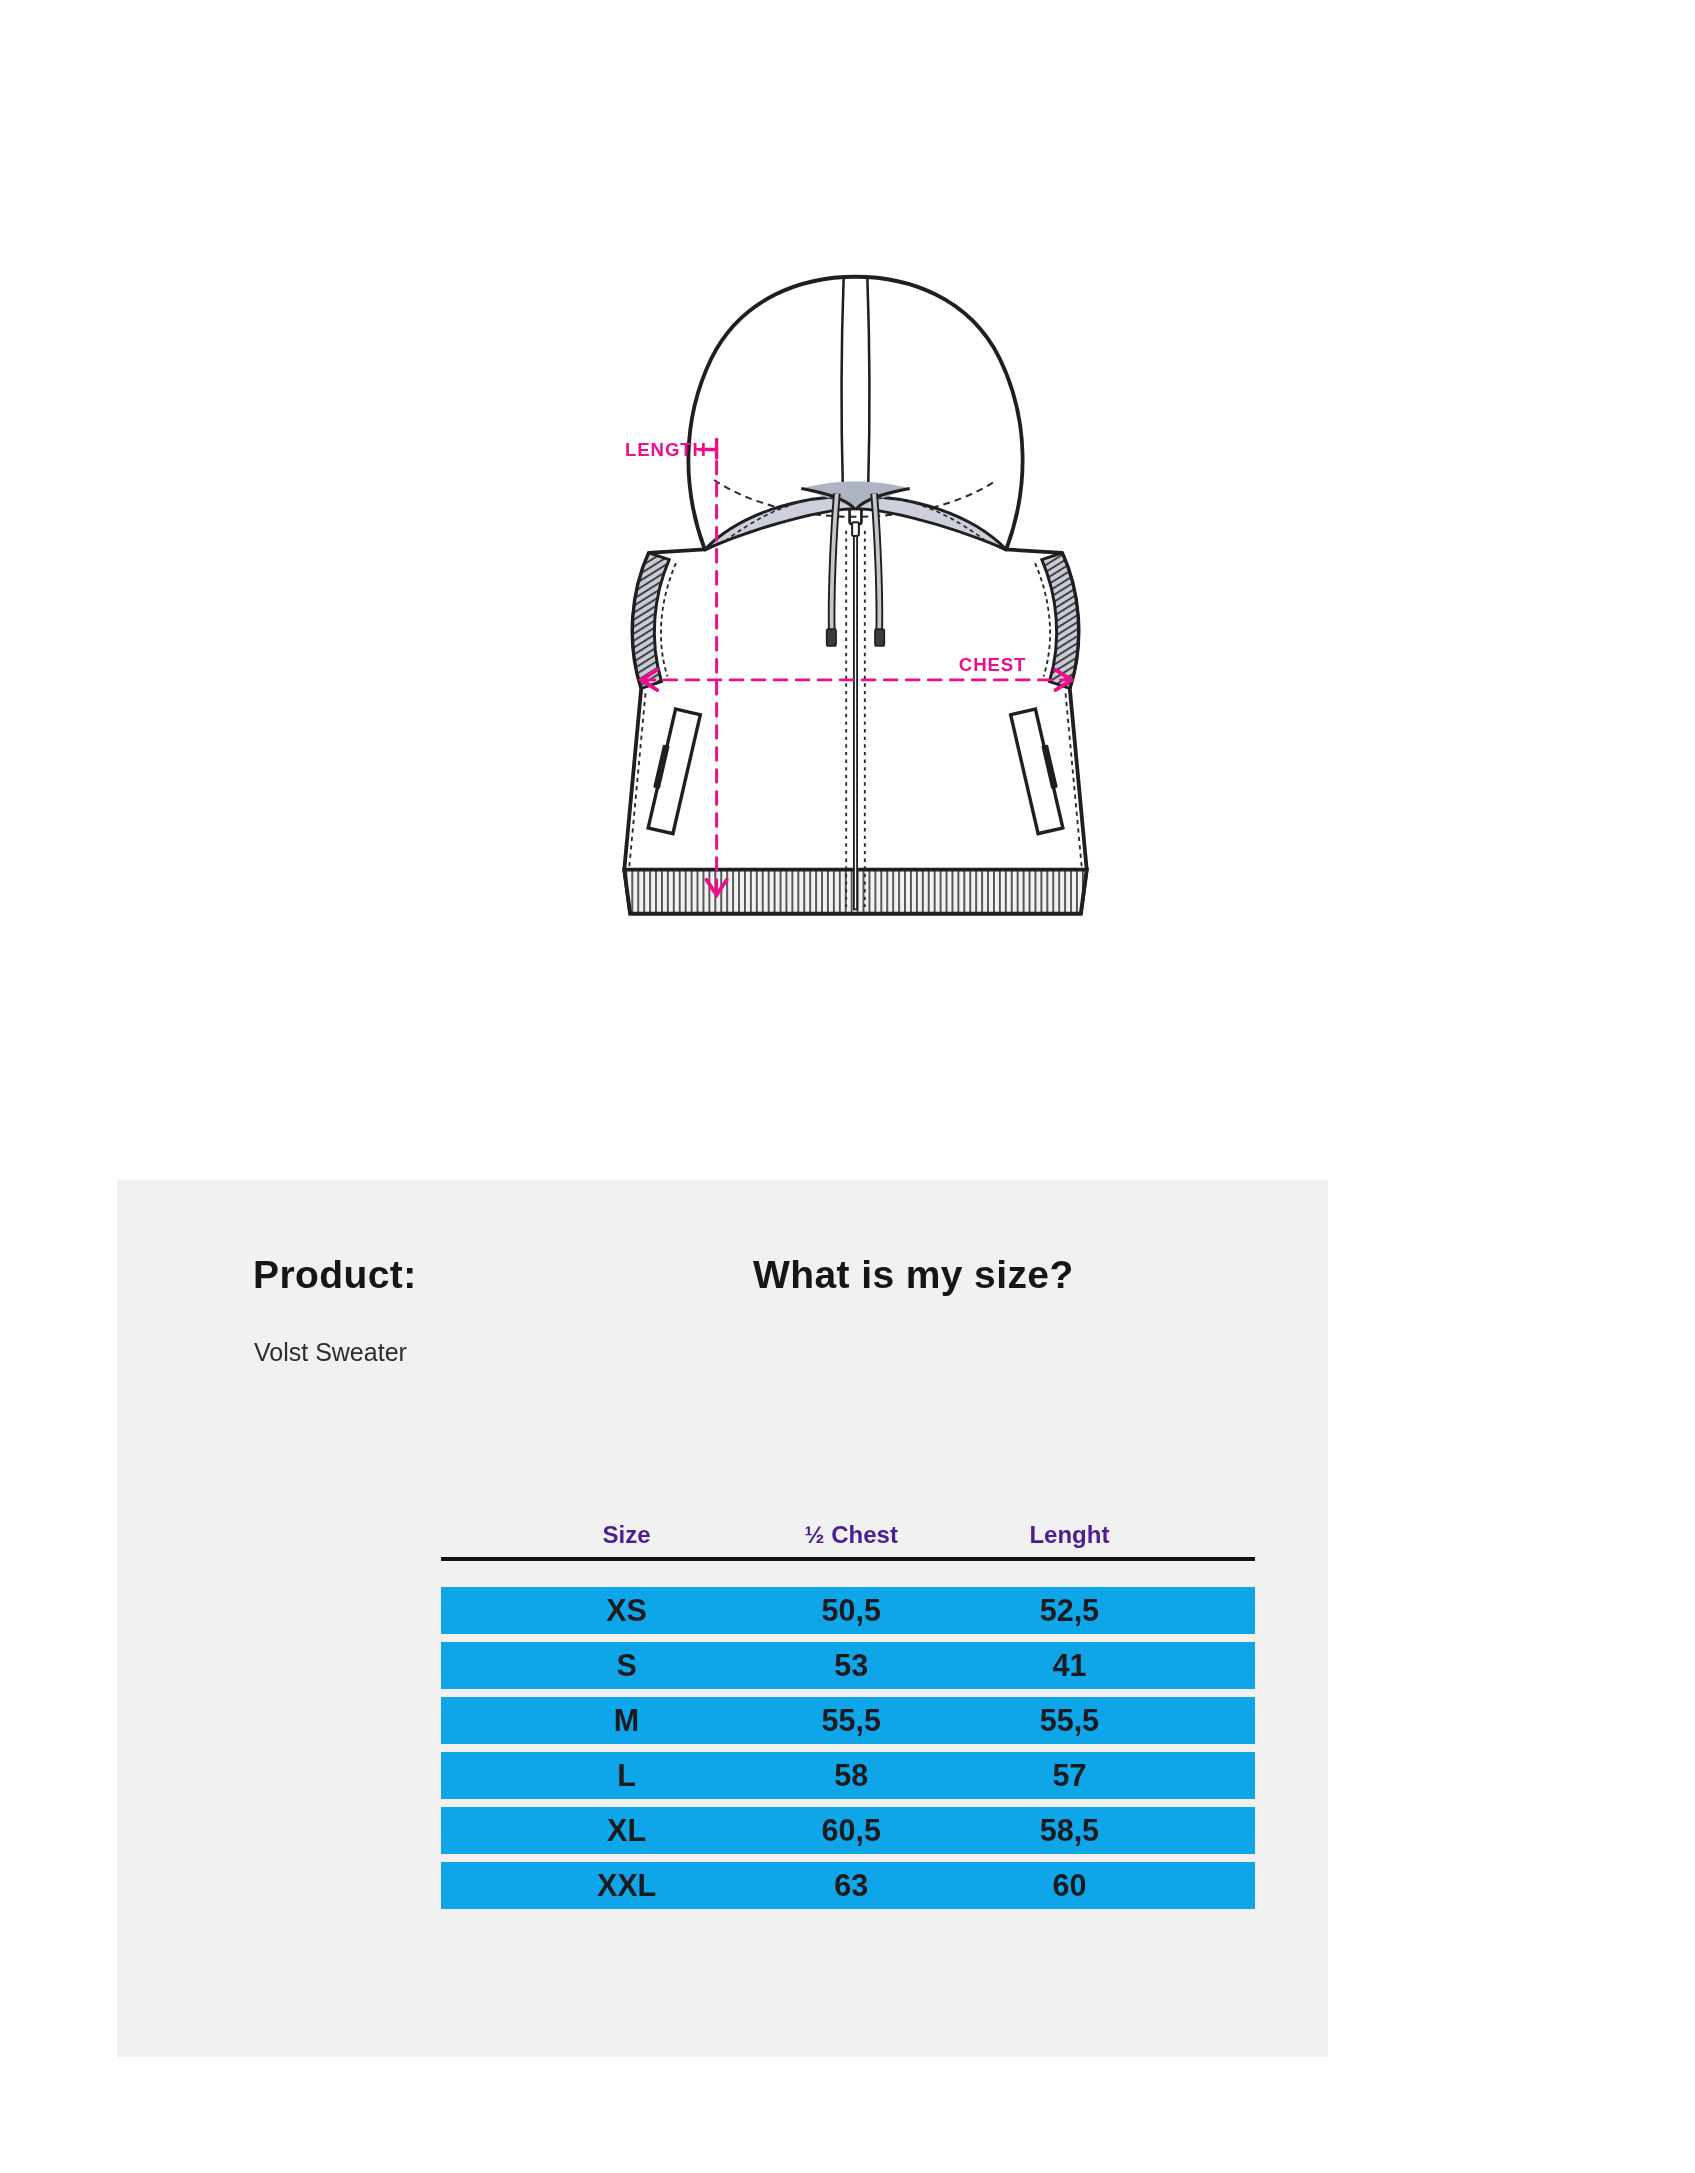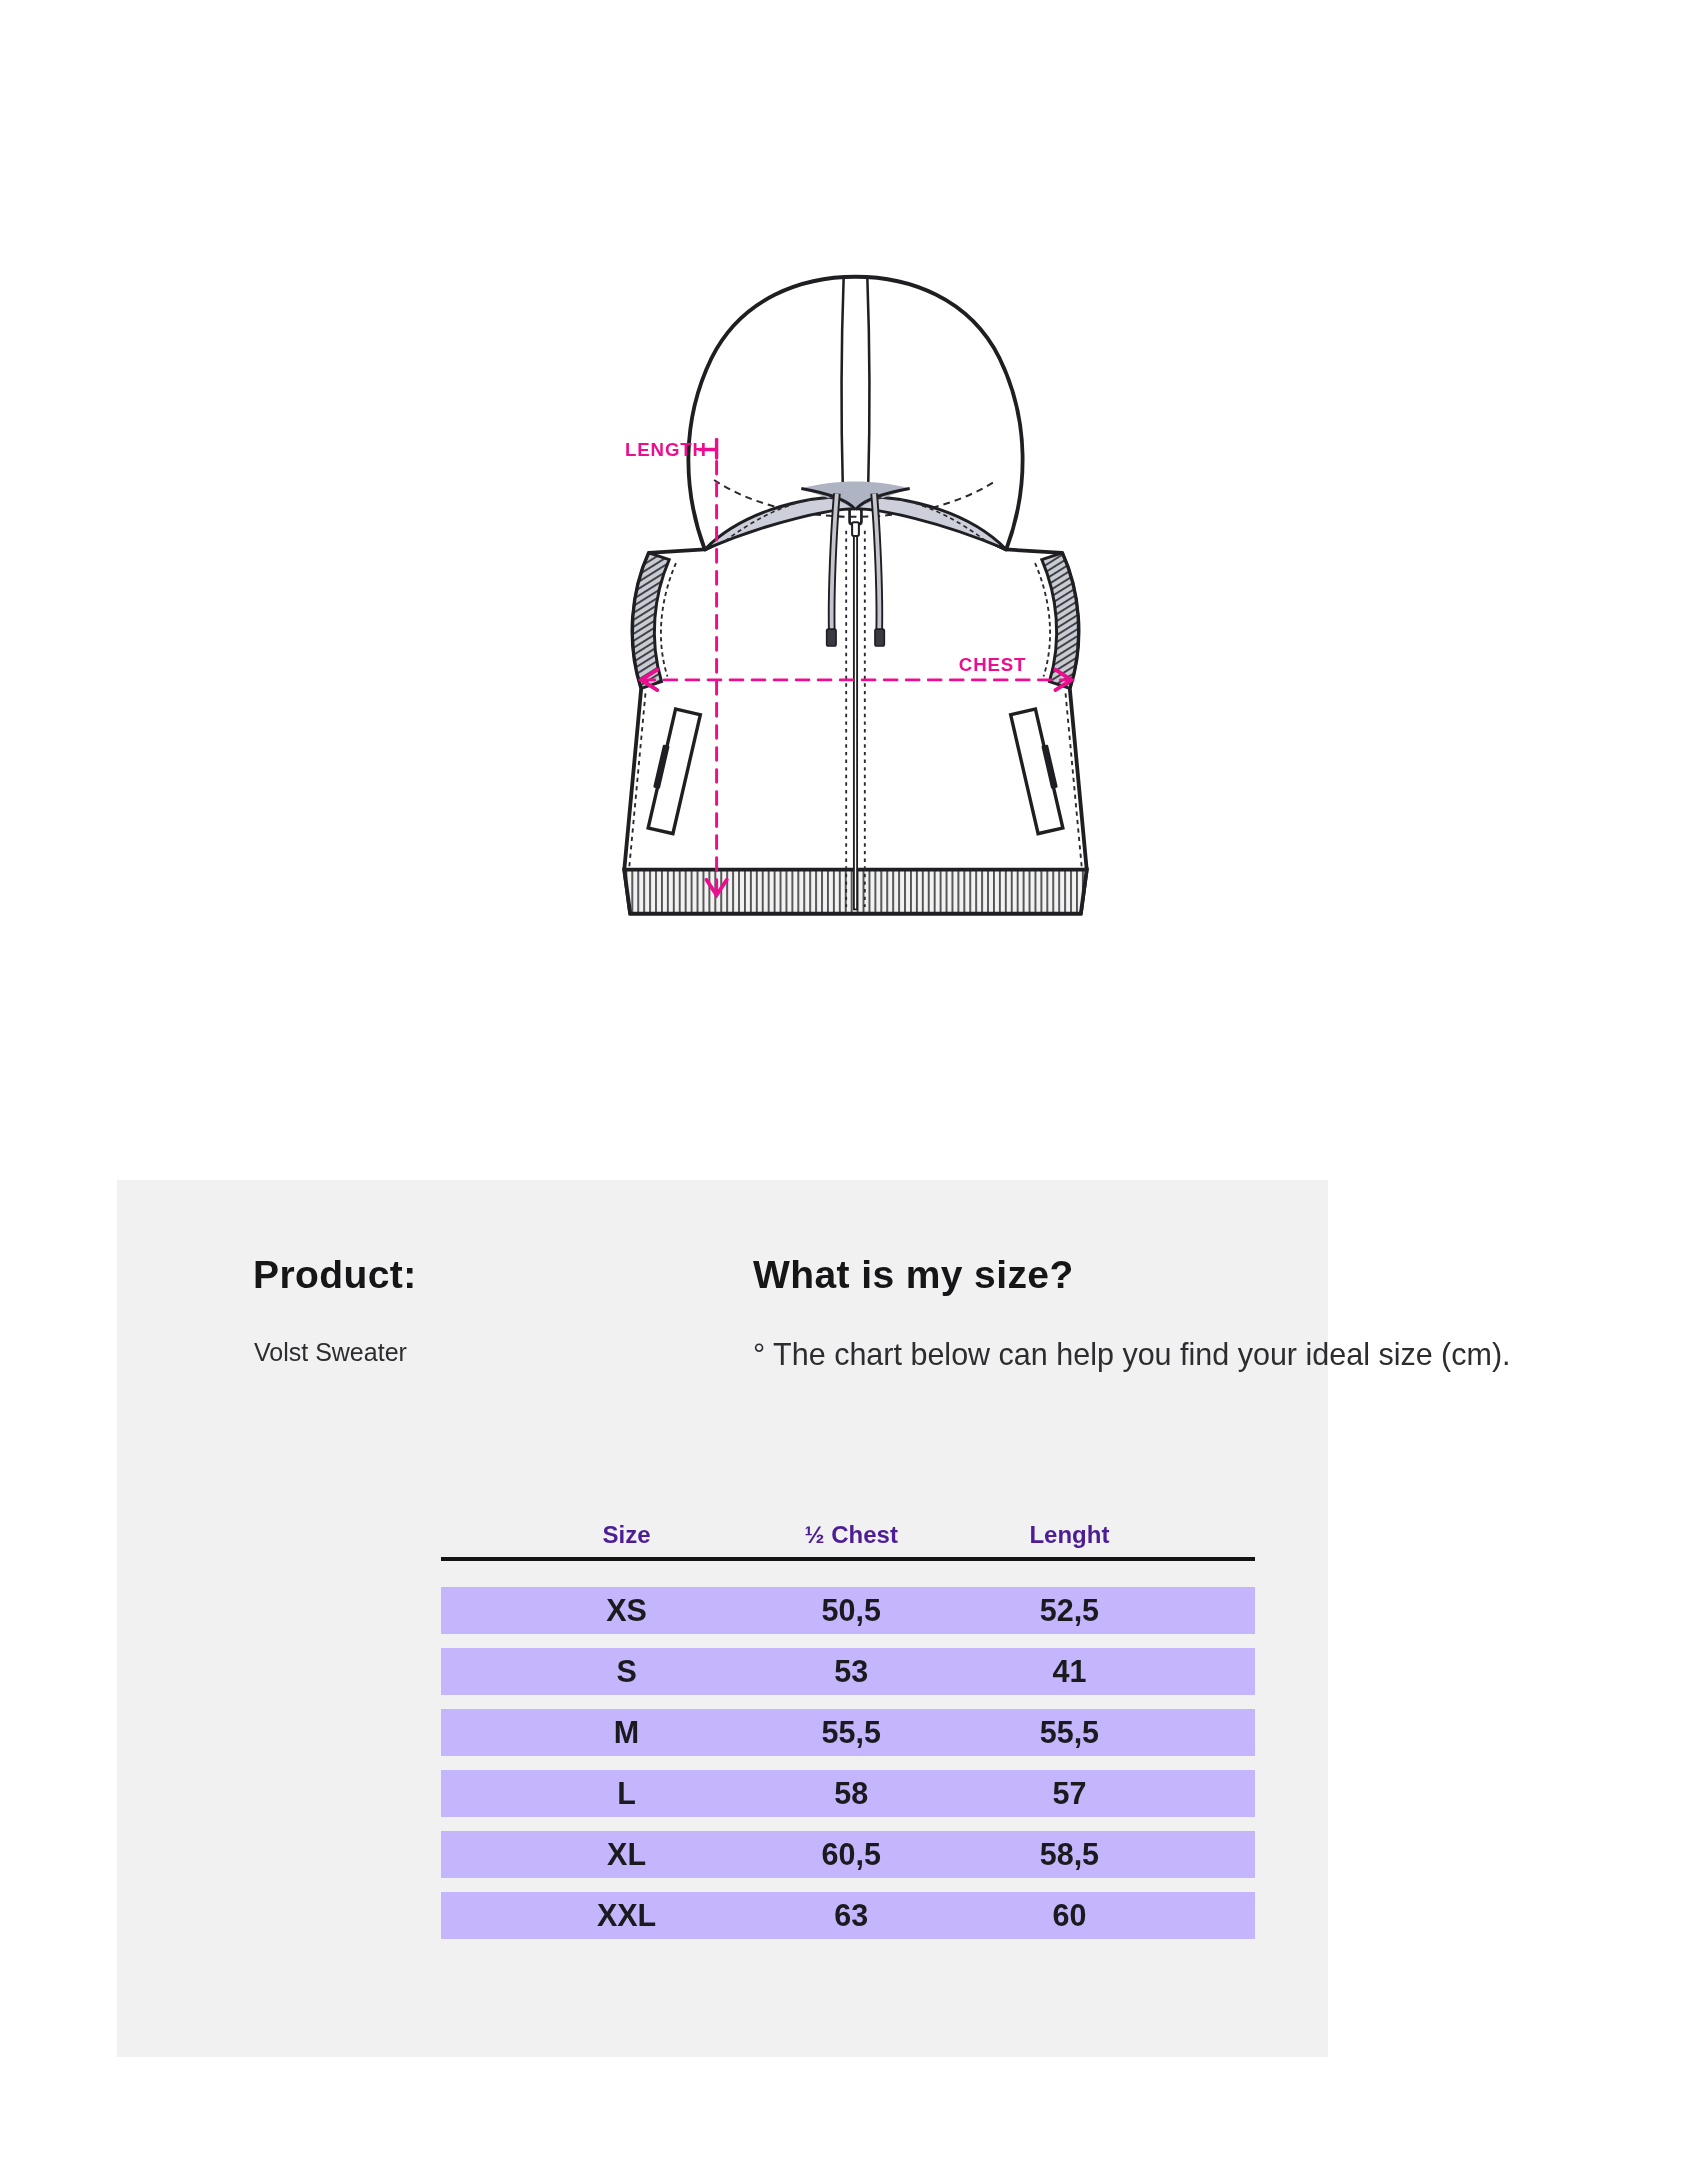--- a/index.html
+++ b/index.html
@@ -38,21 +38,21 @@
   .thead { position:relative; height:40px; }
   .th {
     position:absolute; transform:translateX(-50%);
     font-size:24px; font-weight:700; line-height:36px; white-space:nowrap;
     color:#4c1d95;
   }
   .col-1 { left:22.8%; } .col-2 { left:50.4%; } .col-3 { left:77.2%; }
   .rule { height:4.2px; background:#141416; }
   .tbody { margin-top:25.4px; }
   .trow {
-    position:relative; height:47px; background:#c4b5fd; margin-bottom:14px;
+    position:relative; height:47px; background:#0ea5e9; margin-bottom:8px;
   }
   .td {
     position:absolute; transform:translateX(-50%);
     font-size:30.5px; font-weight:600; line-height:47px; white-space:nowrap;
     color:#1b1b1f;
   }
 </style>
 </head>
 <body>
 
@@ -140,21 +140,20 @@
     </g>
   </svg>
 
   <div class="panel">
 
     <div class="heading product-heading">Product:</div>
     <div class="product-name">Volst Sweater</div>
 
     <div class="heading size-heading">What is my size?</div>
     <div class="notes">
-      <p class="note">° The chart below can help you find your ideal size (cm).</p>
     </div>
 
     <div class="size-table">
       <div class="thead">
         <span class="th col-1">Size</span>
         <span class="th col-2">½ Chest</span>
         <span class="th col-3">Lenght</span>
       </div>
       <div class="rule"></div>
       <div class="tbody">

